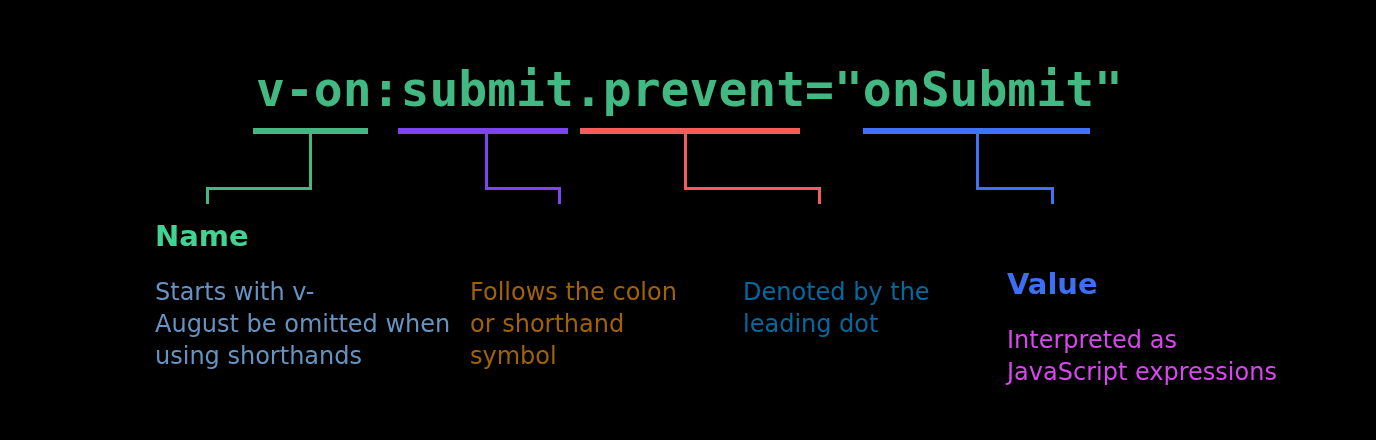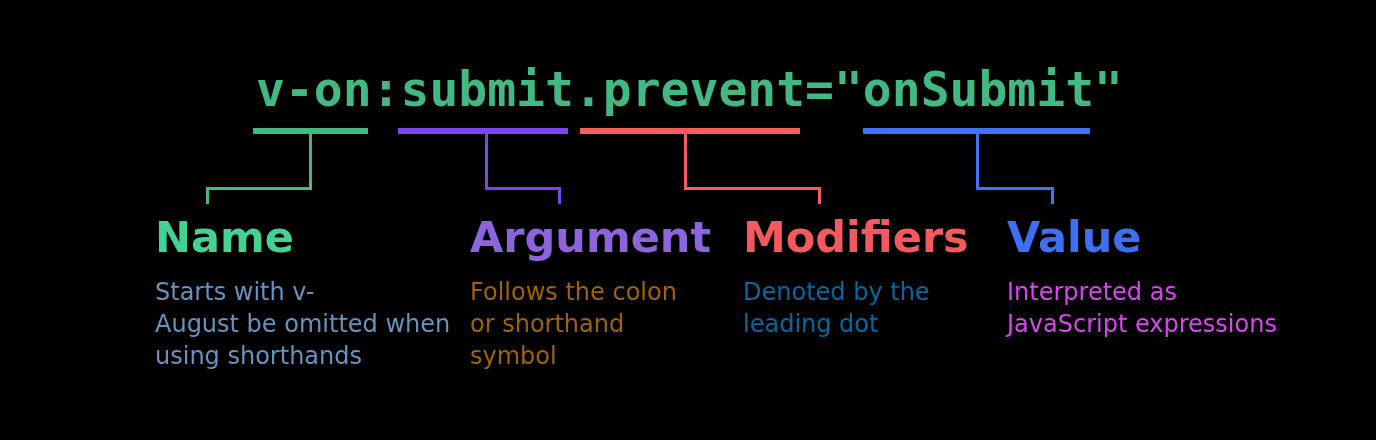--- a/index.html
+++ b/index.html
@@ -11,22 +11,22 @@
   .code{
     position:absolute;left:256px;top:65px;
     font-family:"DejaVu Sans Mono",monospace;
     font-weight:bold;font-size:48px;line-height:1;white-space:pre;
   }
   .bar{position:absolute;top:128px;height:6px;}
   .seg{position:absolute;}
   .seg.v{width:3px;}
   .seg.h{height:3px;}
   .label{
-    position:absolute;top:216px;
-    font-size:43px;font-weight:bold;line-height:1;white-space:pre;
+    position:absolute;top:222px;
+    font-size:29px;font-weight:bold;line-height:1;white-space:pre;
   }
   .desc{
     position:absolute;top:276px;
     font-size:24px;font-weight:400;line-height:32px;
     white-space:pre-line;
   }
   
   .bar-name{left:253px;width:115px;}
   .bar-argument{left:398px;width:170px;}
   .bar-modifiers{left:580px;width:220px;}
@@ -44,21 +44,21 @@
   .h-modifiers{left:684px;top:187px;width:137px;}
   .v2-modifiers{left:818px;top:187px;height:17px;}
 
   .v1-value{left:976px;top:134px;height:56px;}
   .h-value{left:976px;top:187px;width:78px;}
   .v2-value{left:1051px;top:187px;height:17px;}
 
   .col-name{left:155px;}
   .col-argument{left:470px;}
   .col-modifiers{left:743px;}
-  .col-value{left:1007px;}
+  .col-value{left:1007px;margin-top:48px;}
 </style>
 </head>
 <body>
 
 <div class="stage" style="background-color: rgb(0, 0, 0);">
 
   <div class="code" style="color: rgb(66, 184, 131);">v-on:submit.prevent="onSubmit"</div>
 
   <div class="bar bar-name" style="background-color: rgb(66, 184, 131);"></div>
   <div class="seg v v1-name" style="background-color: rgb(66, 184, 131);"></div>
@@ -66,30 +66,28 @@
   <div class="seg v v2-name" style="background-color: rgb(66, 184, 131);"></div>
   <div class="label col-name" style="color: rgb(66, 211, 146);">Name</div>
   <div class="desc col-name" style="color: rgb(102, 147, 193);">Starts with v-
 August be omitted when
 using shorthands</div>
 
   <div class="bar bar-argument" style="background-color: rgb(125, 69, 240);"></div>
   <div class="seg v v1-argument" style="background-color: rgb(125, 69, 240);"></div>
   <div class="seg h h-argument" style="background-color: rgb(125, 69, 240);"></div>
   <div class="seg v v2-argument" style="background-color: rgb(125, 69, 240);"></div>
-  <div class="label col-argument" style="color: rgb(142, 100, 220);">Argument</div>
   <div class="desc col-argument" style="color: #a16207;">Follows the colon
 or shorthand
 symbol</div>
 
   <div class="bar bar-modifiers" style="background-color: rgb(247, 92, 92);"></div>
   <div class="seg v v1-modifiers" style="background-color: rgb(247, 92, 92);"></div>
   <div class="seg h h-modifiers" style="background-color: rgb(247, 92, 92);"></div>
   <div class="seg v v2-modifiers" style="background-color: rgb(247, 92, 92);"></div>
-  <div class="label col-modifiers" style="color: rgb(244, 89, 95);">Modifiers</div>
   <div class="desc col-modifiers" style="color: #0369a1;">Denoted by the
 leading dot</div>
 
   <div class="bar bar-value" style="background-color: rgb(62, 114, 248);"></div>
   <div class="seg v v1-value" style="background-color: rgb(62, 114, 248);"></div>
   <div class="seg h h-value" style="background-color: rgb(62, 114, 248);"></div>
   <div class="seg v v2-value" style="background-color: rgb(62, 114, 248);"></div>
   <div class="label col-value" style="color: rgb(61, 111, 245);">Value</div>
   <div class="desc col-value" style="color: #d946ef;">Interpreted as
 JavaScript expressions</div>

